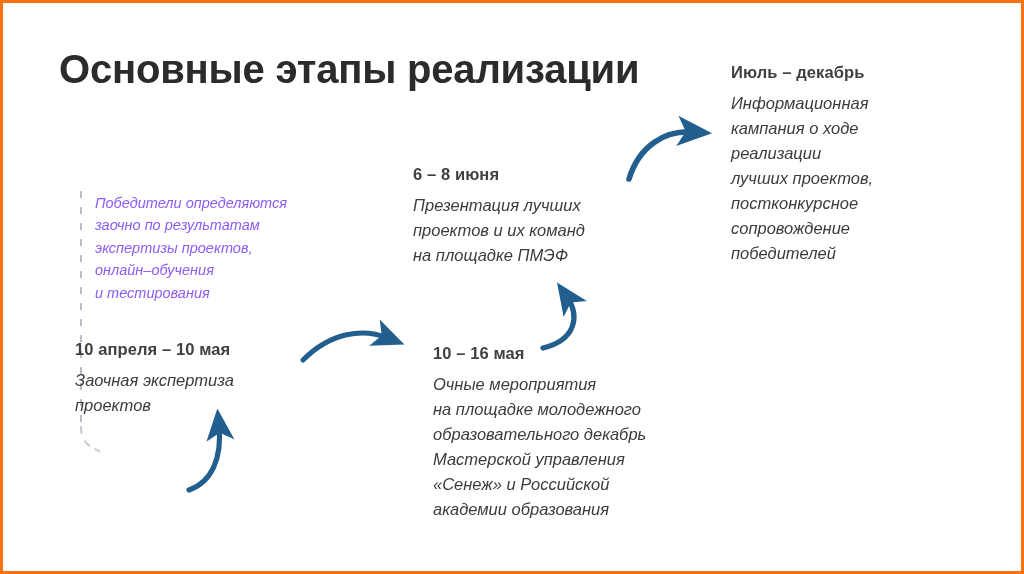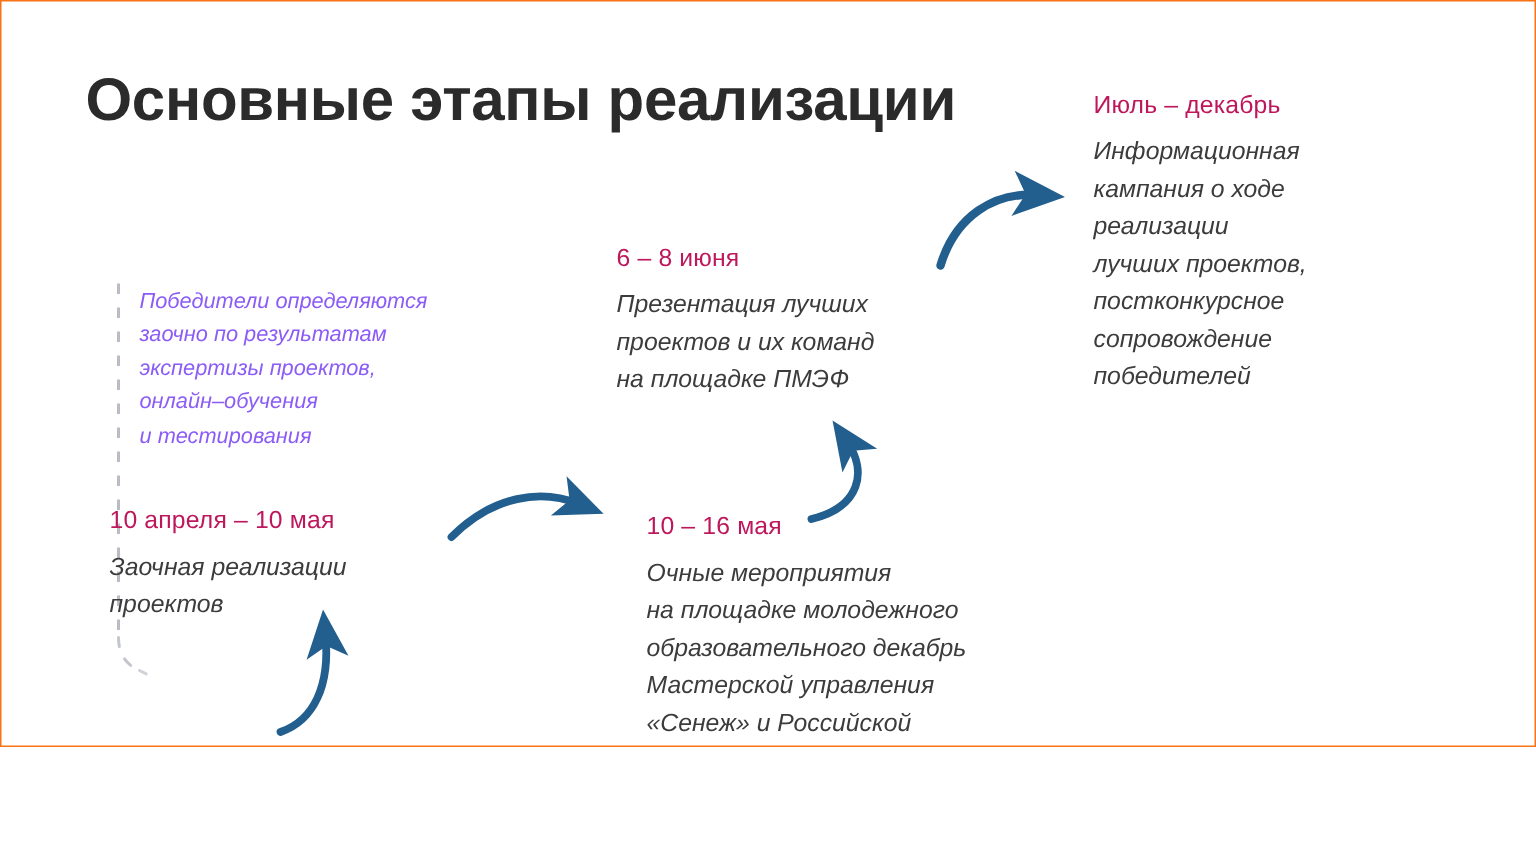--- a/index.html
+++ b/index.html
@@ -6,23 +6,23 @@
     margin: 0;
     padding: 0;
   }
   body {
     background: #ffffff;
     font-family: "Liberation Sans", sans-serif;
   }
   #slide {
     position: relative;
     width: 1024px;
-    height: 498px;
+    height: 574px;
     background: #ffffff;
-    border: 1px solid #f97316;
+    border: 3px solid #f97316;
     box-sizing: border-box;
     overflow: hidden;
   }
 
   
   #title {
     position: absolute;
     left: 56px;
     top: 44px;
     font-size: 40px;
@@ -31,22 +31,22 @@
     color: #2b2b2b;
     white-space: nowrap;
   }
 
   
   .block {
     position: absolute;
   }
   .block .heading {
     font-size: 16.5px;
-    font-weight: 400;
-    color: #be185d;
+    font-weight: 700;
+    color: #404040;
     margin: 0 0 9px 0;
     white-space: nowrap;
     letter-spacing: 0.1px;
   }
   .block .body {
     font-size: 16.5px;
     font-weight: 400;
     color: #3c3c3c;
     line-height: 1.52;
     white-space: pre-line;
@@ -122,21 +122,21 @@
 
   <div id="note">Победители определяются
 заочно по результатам
 экспертизы проектов,
 онлайн–обучения
 и тестирования</div>
 
 
   <div class="block" id="block-april">
     <div class="heading">10 апреля – 10 мая</div>
-    <div class="body">Заочная реализации
+    <div class="body">Заочная экспертиза
 проектов</div>
   </div>
 
   <div class="block" id="block-may">
     <div class="heading">10 – 16 мая</div>
     <div class="body">Очные мероприятия
 на площадке молодежного
 образовательного декабрь
 Мастерской управления
 «Сенеж» и Российской

